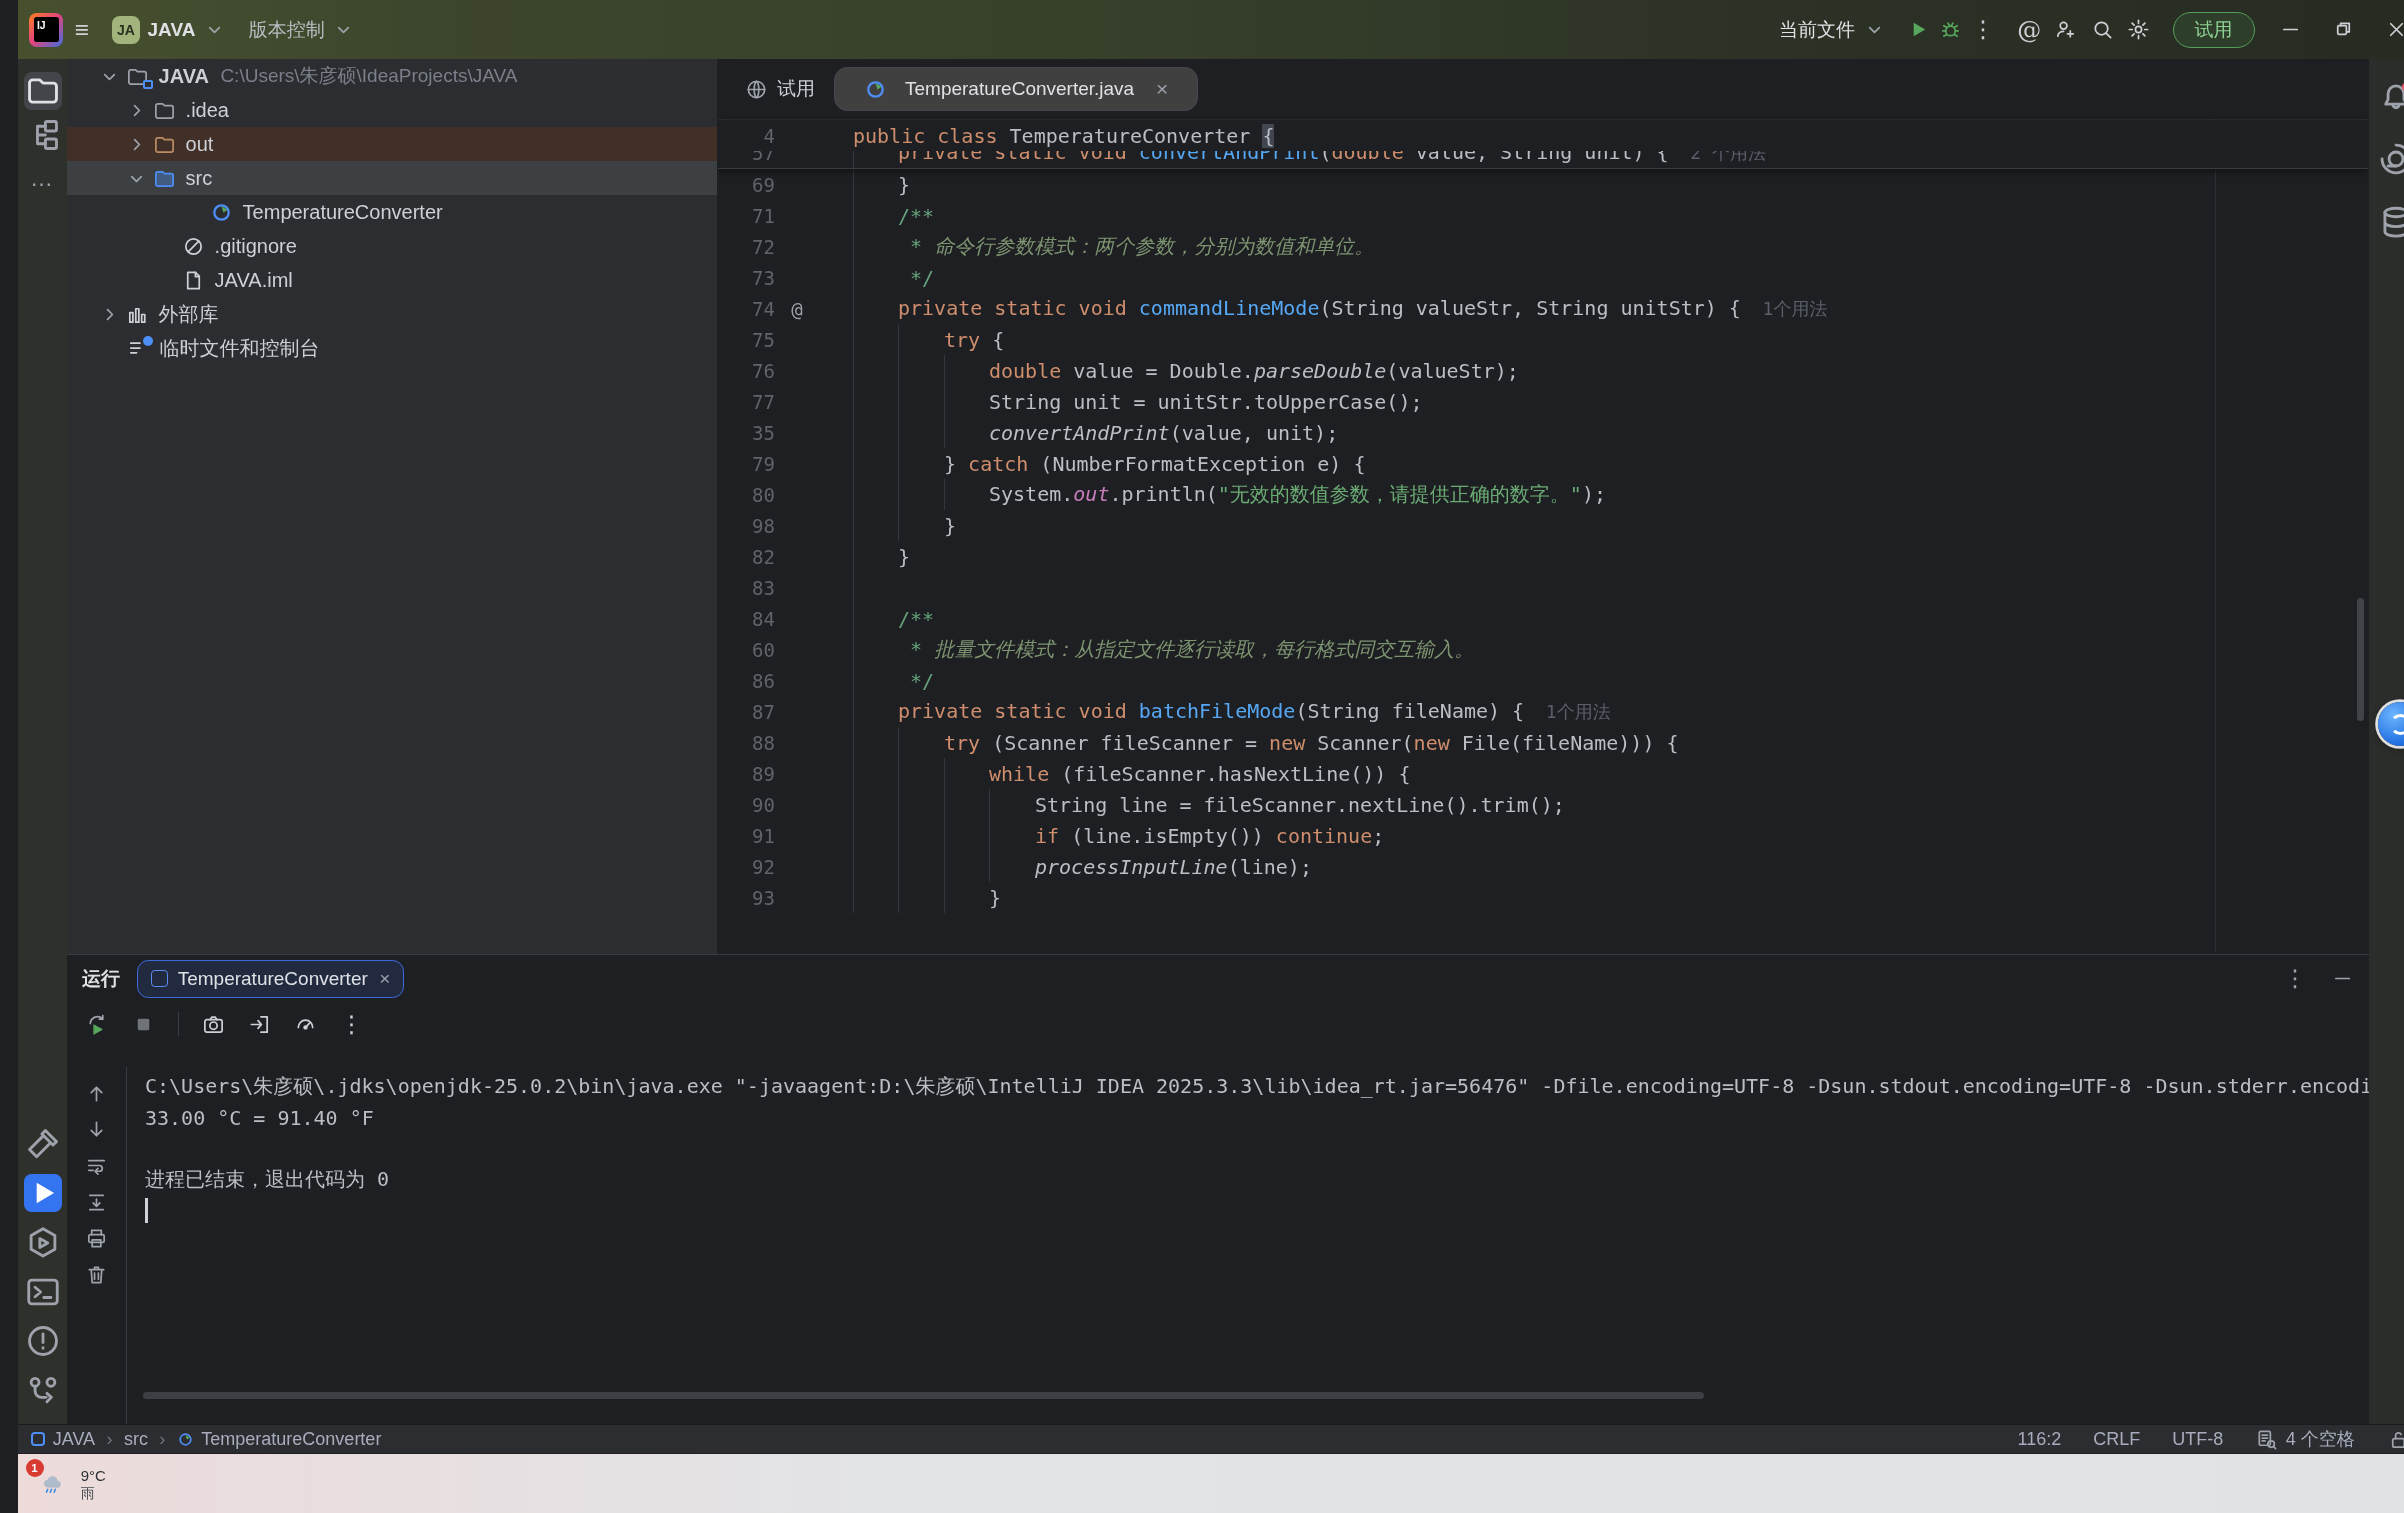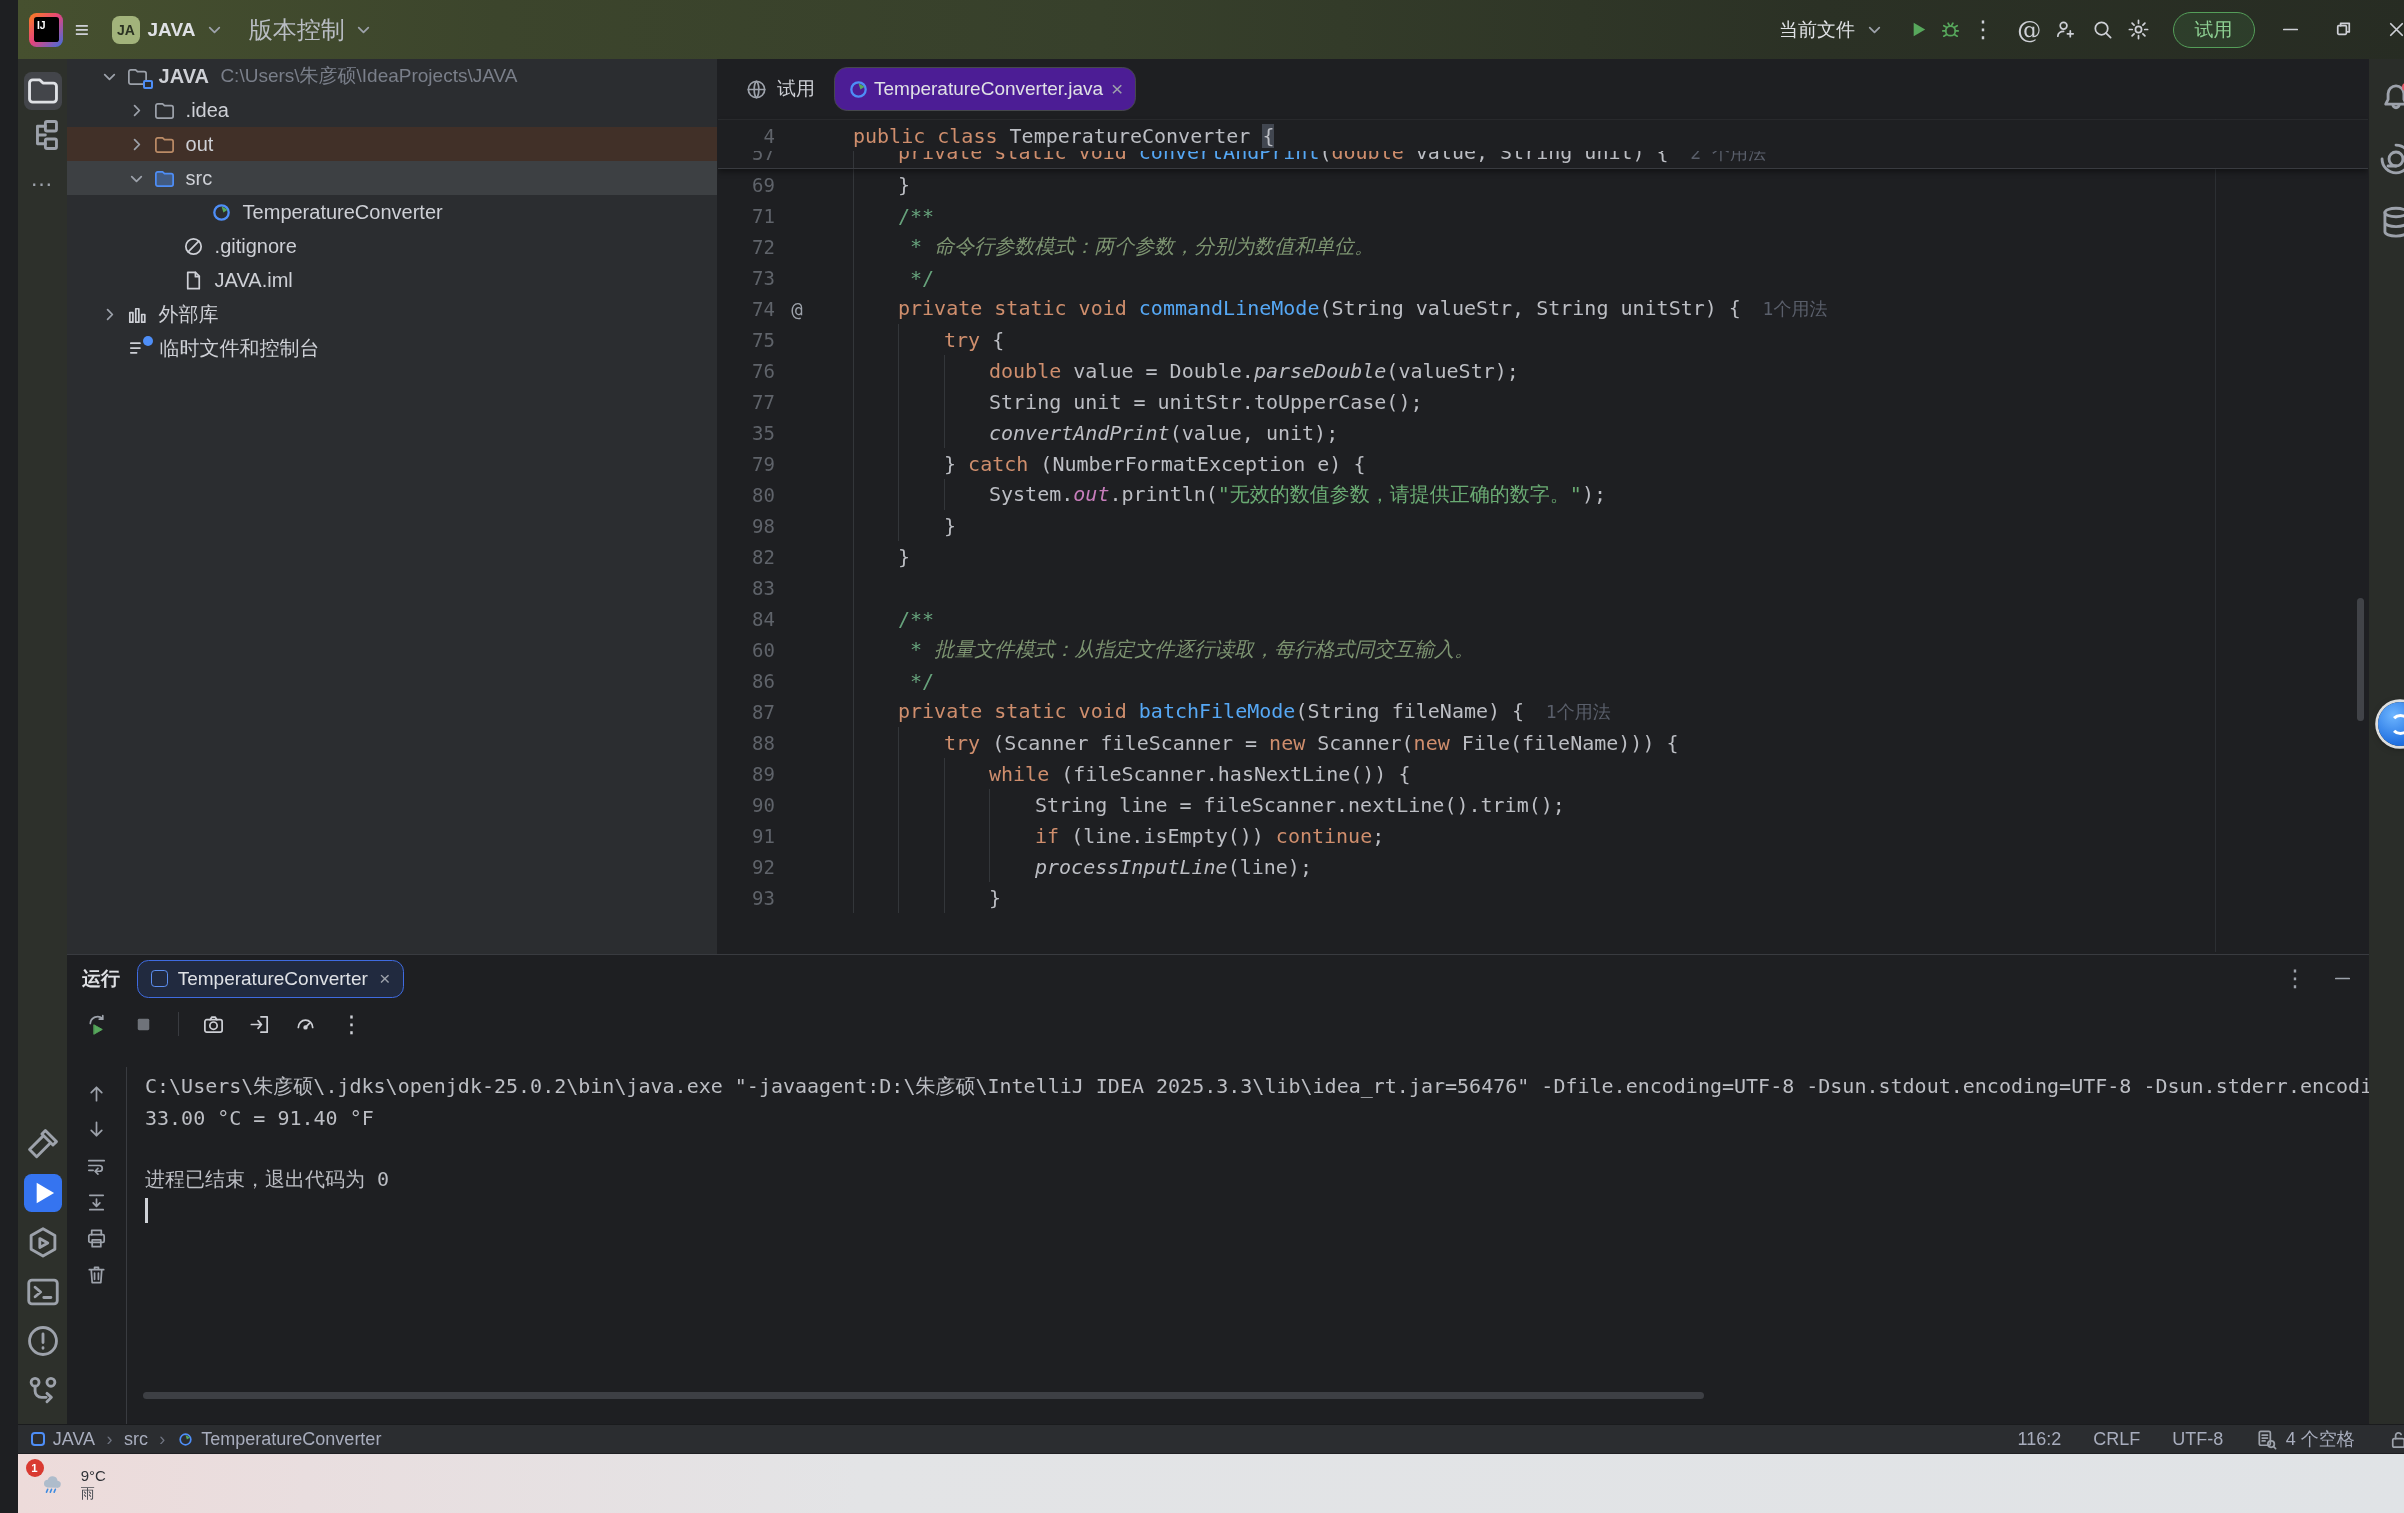--- a/index.html
+++ b/index.html
@@ -38,22 +38,22 @@
   .trow .chev{width:28px;display:flex;justify-content:center;color:#9da2ab;flex:0 0 28px;}
   .trow .ticon{width:28px;display:flex;justify-content:center;flex:0 0 28px;}
   .trow .lbl{margin-left:7.6px;}
   .trow .sfx{margin-left:11.4px;color:#7a7f8a;font-size:19px;}
   .trow.sel{background:#3d4043;}
   .trow.hov{background:#413028;}
   
   #editor{left:700px;top:59px;width:1650px;height:895px;background:#1e1f22;overflow:hidden;}
   #tabbar{height:61px;display:flex;align-items:center;padding-left:17px;gap:9.5px;border-bottom:0.9px solid #2a2c2f;}
   #pin-tab{display:flex;gap:9.5px;align-items:center;color:#ced0d6;font-size:19px;padding:0 9.5px;}
-  #active-tab{display:flex;gap:4px;align-items:center;color:#dfe1e5;font-size:19px;height:44px;padding:0 12px;
-    background:#4c1d95;border:0.9px solid #46484d;border-radius:13.2px;}
+  #active-tab{display:flex;gap:18px;align-items:center;color:#dfe1e5;font-size:19px;height:44px;padding:0 29px;
+    background:#404040;border:0.9px solid #46484d;border-radius:13.2px;}
   #active-tab .x{color:#9da2ab;font-size:21px;margin-left:3.8px;}
   #inspect{position:absolute;right:85px;top:70px;display:flex;align-items:center;gap:15px;color:#9da2ab;font-size:19px;}
   #inspect .warn{color:#d5a54b;font-size:19px;}
   #inspect .cnt{color:#a9b7c6;}
   .codeline{height:31px;display:flex;align-items:center;font-family:"DejaVu Sans Mono",monospace;font-size:20px;color:#bcbec4;white-space:pre;}
   .codeline .num{flex:0 0 57px;text-align:right;color:#5f636a;font-size:19px;}
   .codeline .gut{flex:0 0 44px;text-align:center;color:#9da2ab;font-size:19px;}
   .codeline .body{position:relative;flex:1;height:100%;display:flex;align-items:center;overflow:hidden;}
   .guide{position:absolute;top:0;bottom:0;width:0.9px;background:#33363a;}
   .tk-k{color:#cf8e6d;} .tk-d{color:#56a8f5;} .tk-s{color:#6aab73;}
@@ -114,21 +114,21 @@
     </span>
   <div class="tb-btn">
     <span class="avatar">JA</span>
     <span style="font-size:19px;font-weight:bold">JAVA</span>
     <span class="ic ic-dim" style="position: relative;">
         <svg viewBox="0 0 24 24" fill="none" stroke="currentColor" stroke-width="1.8" stroke-linecap="round" stroke-linejoin="round">
           <path d="M7 10l5 5 5-5"></path>
         </svg>
       </span>
   </div>
-  <div class="tb-btn" style="color:#b9bdc4;font-size:24px">
+  <div class="tb-btn" style="color:#b9bdc4;font-size:19px">
     <span>版本控制</span>
     <span class="ic ic-dim" style="position: relative;">
         <svg viewBox="0 0 24 24" fill="none" stroke="currentColor" stroke-width="1.8" stroke-linecap="round" stroke-linejoin="round">
           <path d="M7 10l5 5 5-5"></path>
         </svg>
       </span>
   </div>
   <div style="margin-left:auto" class="flex">
     <div class="tb-btn" style="color:#dfe1e5;font-size:19px">
       <span>当前文件</span>

